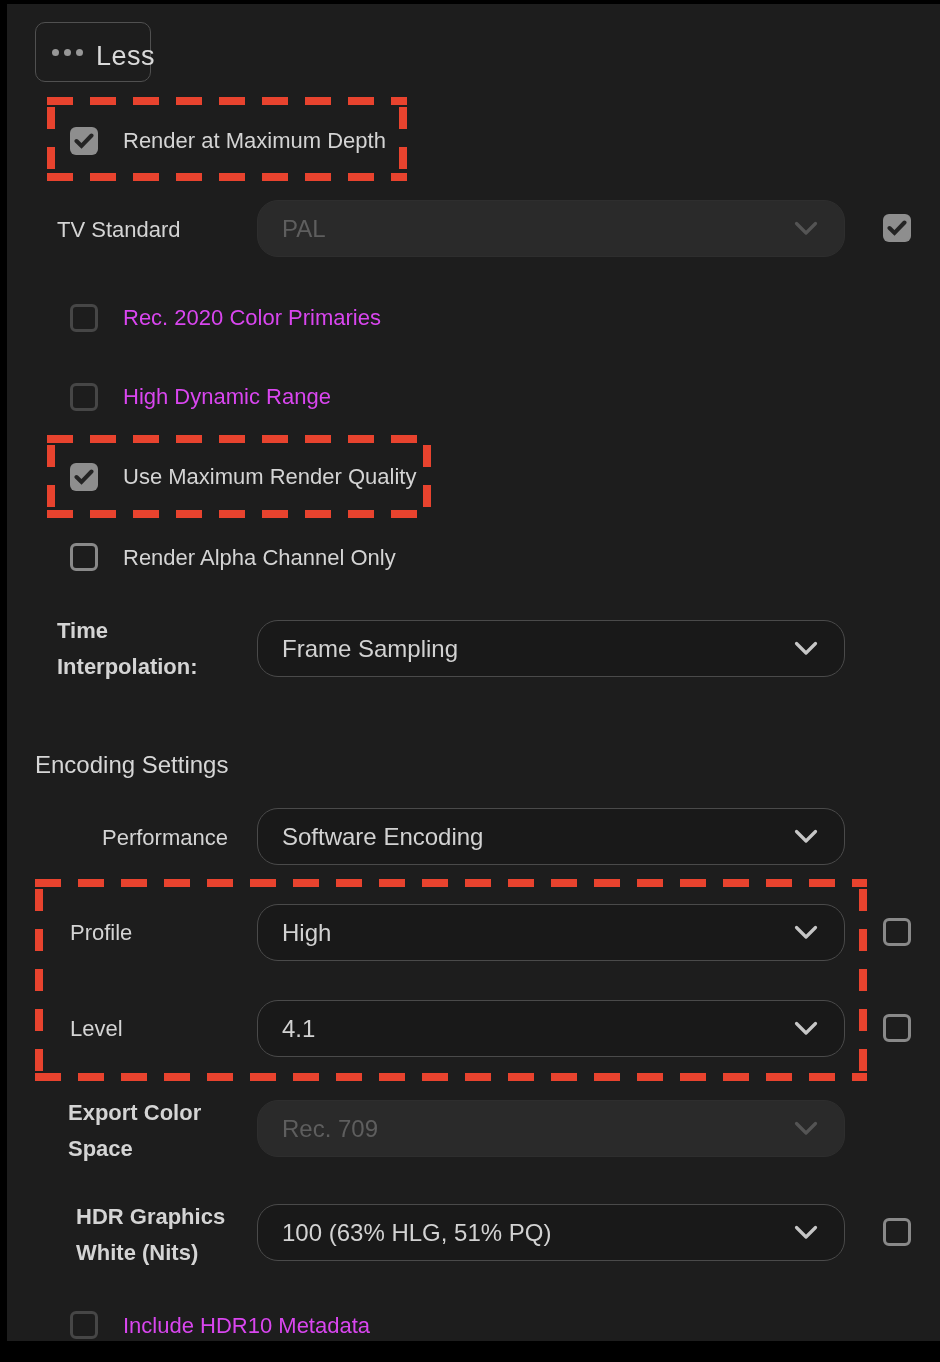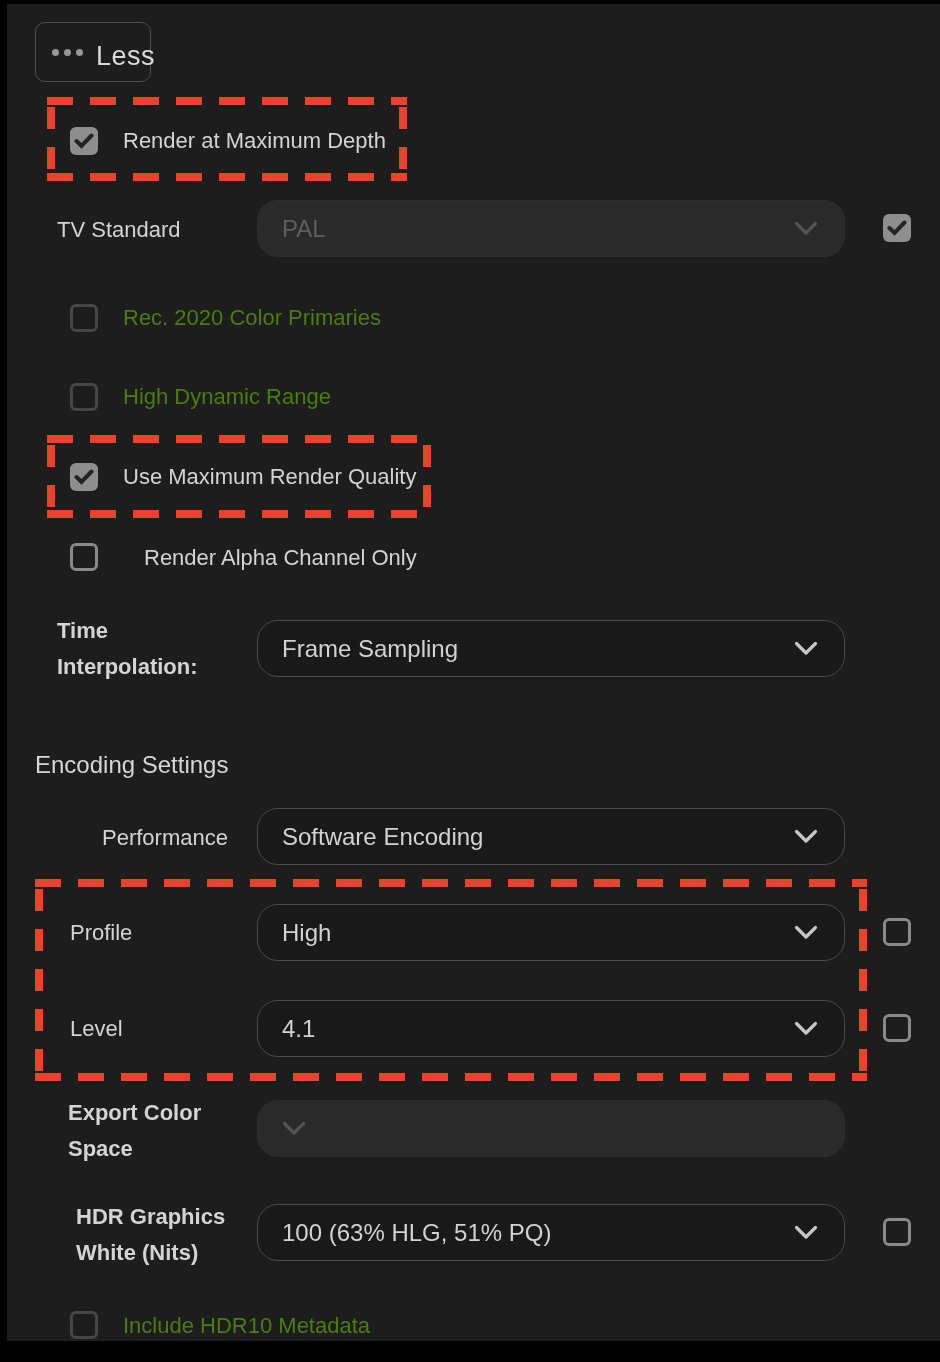--- a/index.html
+++ b/index.html
@@ -26,21 +26,21 @@
   .dash-box .dh,.dash-box .dv{position:absolute;}
   .dash-box .dh{left:0;right:0;height:8px;background:repeating-linear-gradient(90deg,#e8432e 0 26px,transparent 26px 43px);}
   .dash-box .dh.top{top:0;}
   .dash-box .dh.bot{bottom:0;}
   .dash-box .dv{top:10px;bottom:10px;width:8px;background:repeating-linear-gradient(180deg,#e8432e 0 22px,transparent 22px 40px);}
   .dash-box .dv.left{left:0;}
   .dash-box .dv.right{right:0;}
 
   
   .lbl{position:absolute;font-size:22px;color:#d4d4d4;font-weight:400;line-height:26px;white-space:nowrap;}
-  .lbl.dim{color:#4d7c0f;}
+  .lbl.dim{color:#d946ef;}
   .lbl.wrap{white-space:normal;line-height:36px;font-weight:bold;}
   .section-hdr{position:absolute;font-size:24px;font-weight:400;color:#d6d6d6;}
 
   
   .cb{position:absolute;width:28px;height:28px;box-sizing:border-box;border-radius:6px;cursor:pointer;}
   .cb.checked{background:#8e8e8e;display:flex;align-items:center;justify-content:center;}
   .cb.unchecked{border:3px solid #898989;background:transparent;}
   .cb.unchecked.dis{border-color:#464646;}
 
   
@@ -111,21 +111,21 @@
 </div>
 
 <div class="cb checked" style="left:70px;top:463px;">
   <svg width="20" height="16" viewBox="0 0 20 16">
       <path d="M2.5 8 L7.5 13 L17.5 2.5" stroke="#242424" stroke-width="4" fill="none" stroke-linecap="round"></path>
     </svg>
 </div>
 <div class="lbl" style="left:123px;top:464px;">Use Maximum Render Quality</div>
 
 <div class="cb unchecked" style="left:70px;top:543px;"></div>
-<div class="lbl" style="left:123px;top:545px;margin-left:21px;">Render Alpha Channel Only</div>
+<div class="lbl" style="left:123px;top:545px;">Render Alpha Channel Only</div>
 
 <div class="lbl wrap" style="left:57px;top:613px;width:160px;">Time Interpolation:</div>
 <div class="dd en" style="top:620px;gap:44px;">
   <span class="val">Frame Sampling</span>
   <svg class="chev" width="24" height="15" viewBox="0 0 24 15">
       <path d="M2.5 2.5 L12 12 L21.5 2.5" stroke="#c6c6c6" stroke-width="3.2" fill="none" stroke-linecap="round" stroke-linejoin="round"></path>
     </svg>
 </div>
 
 <div class="section-hdr" style="left:35px;top:751px;">Encoding Settings</div>
@@ -158,20 +158,21 @@
 <div class="dd en" style="top:1000px;">
   <span class="val">4.1</span>
   <svg class="chev" width="24" height="15" viewBox="0 0 24 15">
       <path d="M2.5 2.5 L12 12 L21.5 2.5" stroke="#c6c6c6" stroke-width="3.2" fill="none" stroke-linecap="round" stroke-linejoin="round"></path>
     </svg>
 </div>
 <div class="cb unchecked" style="left:883px;top:1014px;"></div>
 
 <div class="lbl wrap" style="left:68px;top:1095px;width:150px;">Export Color Space</div>
 <div class="dd dis" style="top:1100px;">
+  <span class="val">Rec. 709</span>
   <svg class="chev" width="24" height="15" viewBox="0 0 24 15">
       <path d="M2.5 2.5 L12 12 L21.5 2.5" stroke="#545454" stroke-width="3.2" fill="none" stroke-linecap="round" stroke-linejoin="round"></path>
     </svg>
 </div>
 
 <div class="lbl wrap" style="left:68px;top:1199px;width:150px;margin-left:8px;">HDR Graphics White (Nits)</div>
 <div class="dd en" style="top:1204px;">
   <span class="val">100 (63% HLG, 51% PQ)</span>
   <svg class="chev" width="24" height="15" viewBox="0 0 24 15">
       <path d="M2.5 2.5 L12 12 L21.5 2.5" stroke="#c6c6c6" stroke-width="3.2" fill="none" stroke-linecap="round" stroke-linejoin="round"></path>

